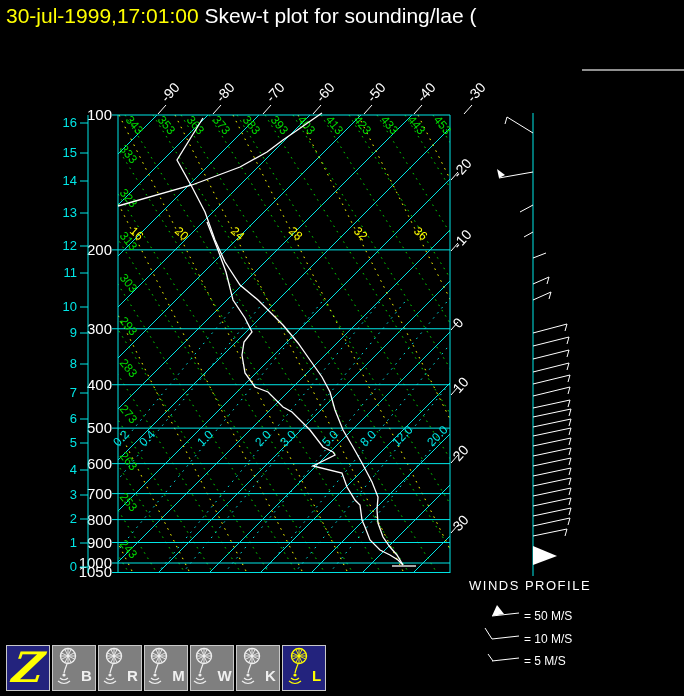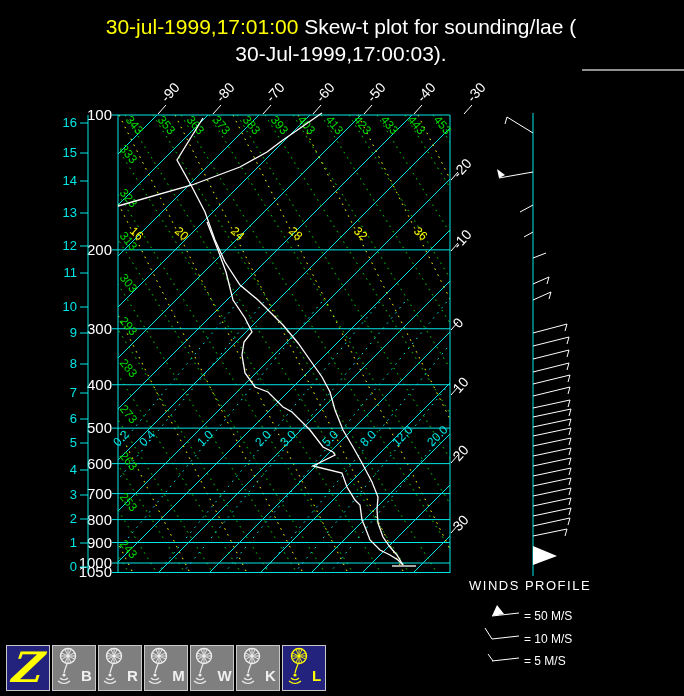--- a/index.html
+++ b/index.html
@@ -1,39 +1,38 @@
 <!DOCTYPE html>
 <html><head>
 <meta charset="utf-8">
 <style>
   html,body{margin:0;padding:0;background:#000;}
   #screen{position:relative;width:684px;height:696px;background:#000;overflow:hidden;
           font-family:"Liberation Sans",sans-serif;}
-  #title{position:absolute;left:6px;top:13px;width:670px;font-size:21px;line-height:27px;color:#fff;text-align:center;}
+  #title{position:absolute;left:6px;top:2px;width:670px;font-size:21px;line-height:27px;color:#fff;}
   #title .t-yellow{color:#ffff00;}
   #topline{position:absolute;height:2px;background:#8f8f8f;}
   #chart{position:absolute;left:0;top:78px;}
   #toolbar{position:absolute;left:6px;top:645px;display:flex;gap:2px;}
   .tb-btn{width:44px;height:46px;background:#7f7f7f;border:1px solid #c8c8c8;box-sizing:border-box;
           display:flex;align-items:center;justify-content:center;gap:1px;padding:0;cursor:pointer;}
   .tb-btn .letter{color:#efefef;font-weight:bold;font-size:15px;margin-top:14px;}
   .tb-btn.navy{background:#23237d;}
   .tb-btn.navy .letter{color:#ffff00;}
   .tb-btn.logo .zglyph{font-family:"DejaVu Serif",serif;font-style:italic;font-weight:bold;
           font-size:42px;color:#ffff00;line-height:40px;transform:skewX(-8deg);}
   svg text{font-family:"Liberation Sans",sans-serif;}
 </style>
 </head>
 <body>
 
 <div id="screen">
 
   <div id="title">
     <span class="t-yellow">30-jul-1999,17:01:00</span><span> Skew-t plot for sounding/lae (</span><br>
-    <span>30-Jul-1999,17:00:03).</span>
   </div>
 
   <div id="topline" style="left: 582px; top: 69px; width: 102px; background: rgb(143, 143, 143);"></div>
 
   <svg id="chart" width="684" height="618" viewBox="0 78 684 618">
       <defs>
         <clipPath id="box">
           <rect x="118" y="115" width="332" height="458"></rect>
         </clipPath>
       </defs>

